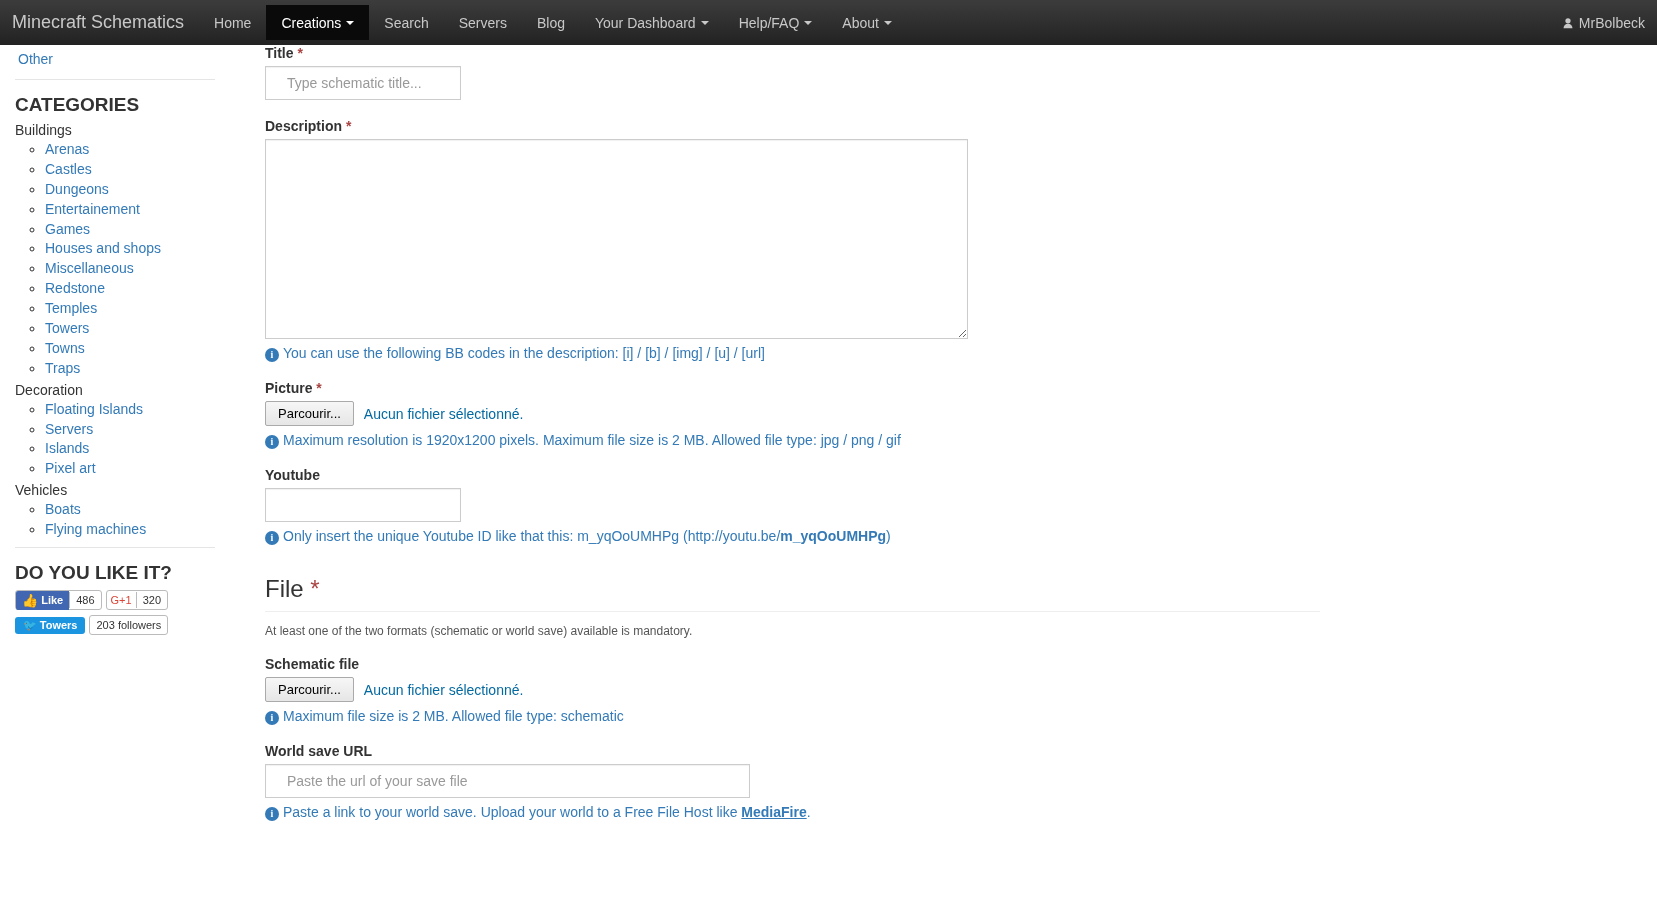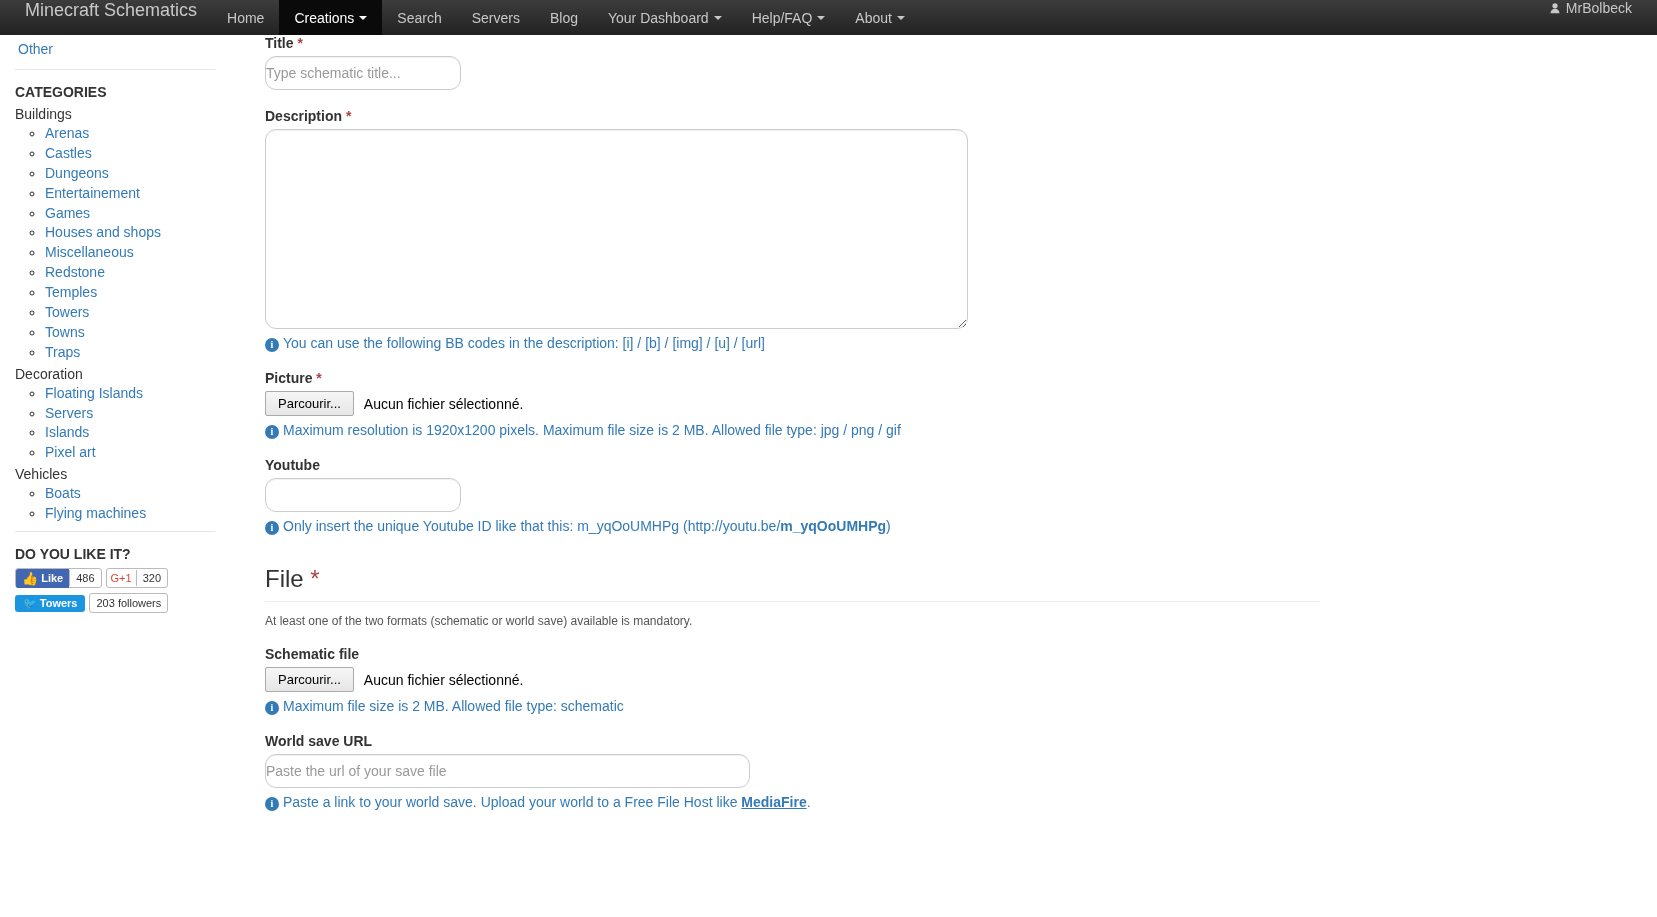--- a/index.html
+++ b/index.html
@@ -1,61 +1,61 @@
 <!DOCTYPE html>
 <html><head>
 <meta charset="utf-8">
 <style>
 * { box-sizing: border-box; margin: 0; padding: 0; }
 body { font-family: "Helvetica Neue", Helvetica, Arial, sans-serif; font-size: 14px; color: #333; background: #fff; }
 a { color: #337ab7; text-decoration: none; cursor: pointer; }
 
 
-.navbar { background: #222; background-image: linear-gradient(#3c3c3c, #222); height: 35px; display: flex; align-items: flex-start; padding: 0 25px; color: #999; position: relative; }
+.navbar { background: #222; background-image: linear-gradient(#3c3c3c, #222); height: 45px; display: flex; align-items: center; padding: 0 12px; color: #999; position: relative; }
 .navbar-brand { color: #c8c8c8; font-size: 18px; margin-right: 15px; font-weight: 400; }
 .nav-item { color: #c8c8c8; padding: 0 15px; height: 35px; display: flex; align-items: center; font-size: 14px; cursor: pointer; }
 .nav-item.active { background: #0a0a0a; color: #fff; }
 .navbar-right { margin-left: auto; display: flex; align-items: center; color: #c8c8c8; }
 .caret { display: inline-block; width: 0; height: 0; margin-left: 5px; vertical-align: middle; border-top: 4px solid; border-right: 4px solid transparent; border-left: 4px solid transparent; }
 
 
 .wrap { display: flex; }
 .sidebar { width: 230px; padding: 0 15px 15px; }
 .main { flex: 1; padding: 0 20px 30px 35px; max-width: 1110px;}
 
 
 .side-section { border-top: 1px solid #e5e5e5; padding-top: 8px; margin-top: 8px; }
 .side-section:first-child { border-top:none; padding-top:0; margin-top:0;}
-.side-title { font-weight: 700; color: #333; font-size: 14px; margin: 6px 0; }
+.side-title { font-weight: 700; color: #333; font-size: 19px; margin: 6px 0; }
 .side-sub-head { color: #333; margin: 4px 0 2px; }
 .side-sublist { list-style: circle; padding-left: 30px; }
 .side-sublist li { margin: 1px 0; line-height: 1.35; }
 
 
 .social-row { display:flex; gap:4px; margin-bottom:5px; }
 .widget { border:1px solid #bbb; border-radius:3px; font-size:11px; display:flex; align-items:center; background:#fff; height:20px; }
 .widget-btn { padding: 2px 6px; display:flex; align-items:center; gap:3px; }
 .fb-btn { background: #4267b2; color:#fff; border-radius:2px 0 0 2px; font-weight:bold;}
 .widget-count { padding: 2px 6px; border-left:1px solid #bbb; color:#333; position:relative;}
 .gplus { color:#db4437; font-weight:normal; padding:2px 4px;}
 .tw-btn { background:#1b95e0; color:#fff; border-radius:3px; padding:2px 8px; font-weight:bold;}
 
 
 .form-group { margin-bottom: 18px; }
 label { font-weight: 700; font-size: 14px; display:block; margin-bottom: 5px;}
 .req { color: #a94442; }
-input[type=text], textarea { border: 1px solid #ccc; border-radius: 11px; padding: 6px 0; font-size: 14px; color:#555; box-shadow: inset 0 1px 1px rgba(0,0,0,0.06);}
+input[type=text], textarea { border: 1px solid #ccc; border-radius: 0; padding: 6px 21px; font-size: 14px; color:#555; box-shadow: inset 0 1px 1px rgba(0,0,0,0.06);}
 input[type=text]::placeholder { color:#999; }
 .short { width: 196px; height:34px;}
 textarea.desc { width: 703px; height: 200px; resize: both; display:block;}
 .help { color: #337ab7; font-size: 14px; margin-top: 6px; }
 .info-icon { display:inline-block; width:14px; height:14px; border-radius:50%; background:#337ab7; color:#fff; font-size:10px; font-weight:bold; text-align:center; line-height:14px; font-style:normal; margin-right:4px; font-family: Georgia, serif;}
 .file-row { display:flex; align-items:center; gap:10px; }
 .file-btn { background: linear-gradient(#f6f6f6,#e6e6e6); border:1px solid #aaa; padding: 4px 12px; font-size:13px; border-radius:2px; cursor:pointer;}
-.file-status { color:#000000; }
+.file-status { color:#0369a1; }
 .section-head { font-size: 24px; border-bottom:1px solid #eee; padding-bottom:8px; margin: 30px 0 12px; font-weight:500;}
 .small-muted { font-size:12px; color:#555; margin-bottom:18px;}
 .wide { width:485px; height:34px;}
 </style>
 </head>
 <body>
 
 <div class="navbar">
   <span class="navbar-brand">Minecraft Schematics</span>
   <span class="nav-item">Home</span>

